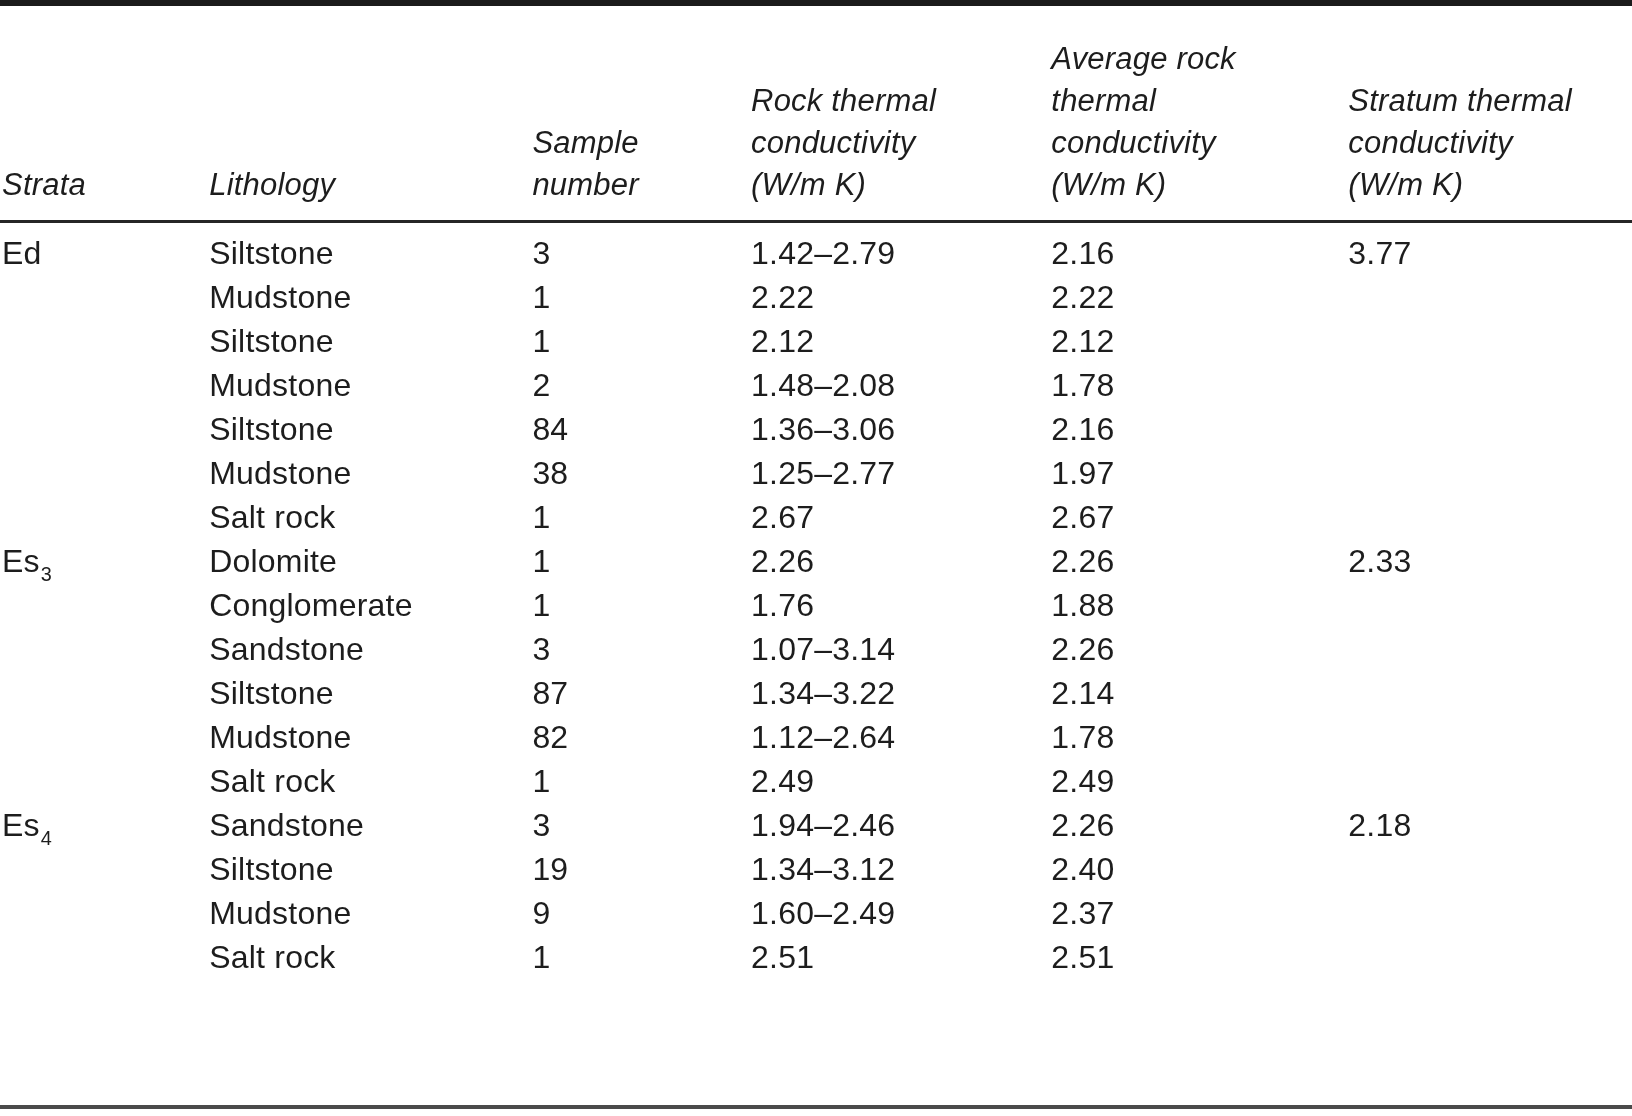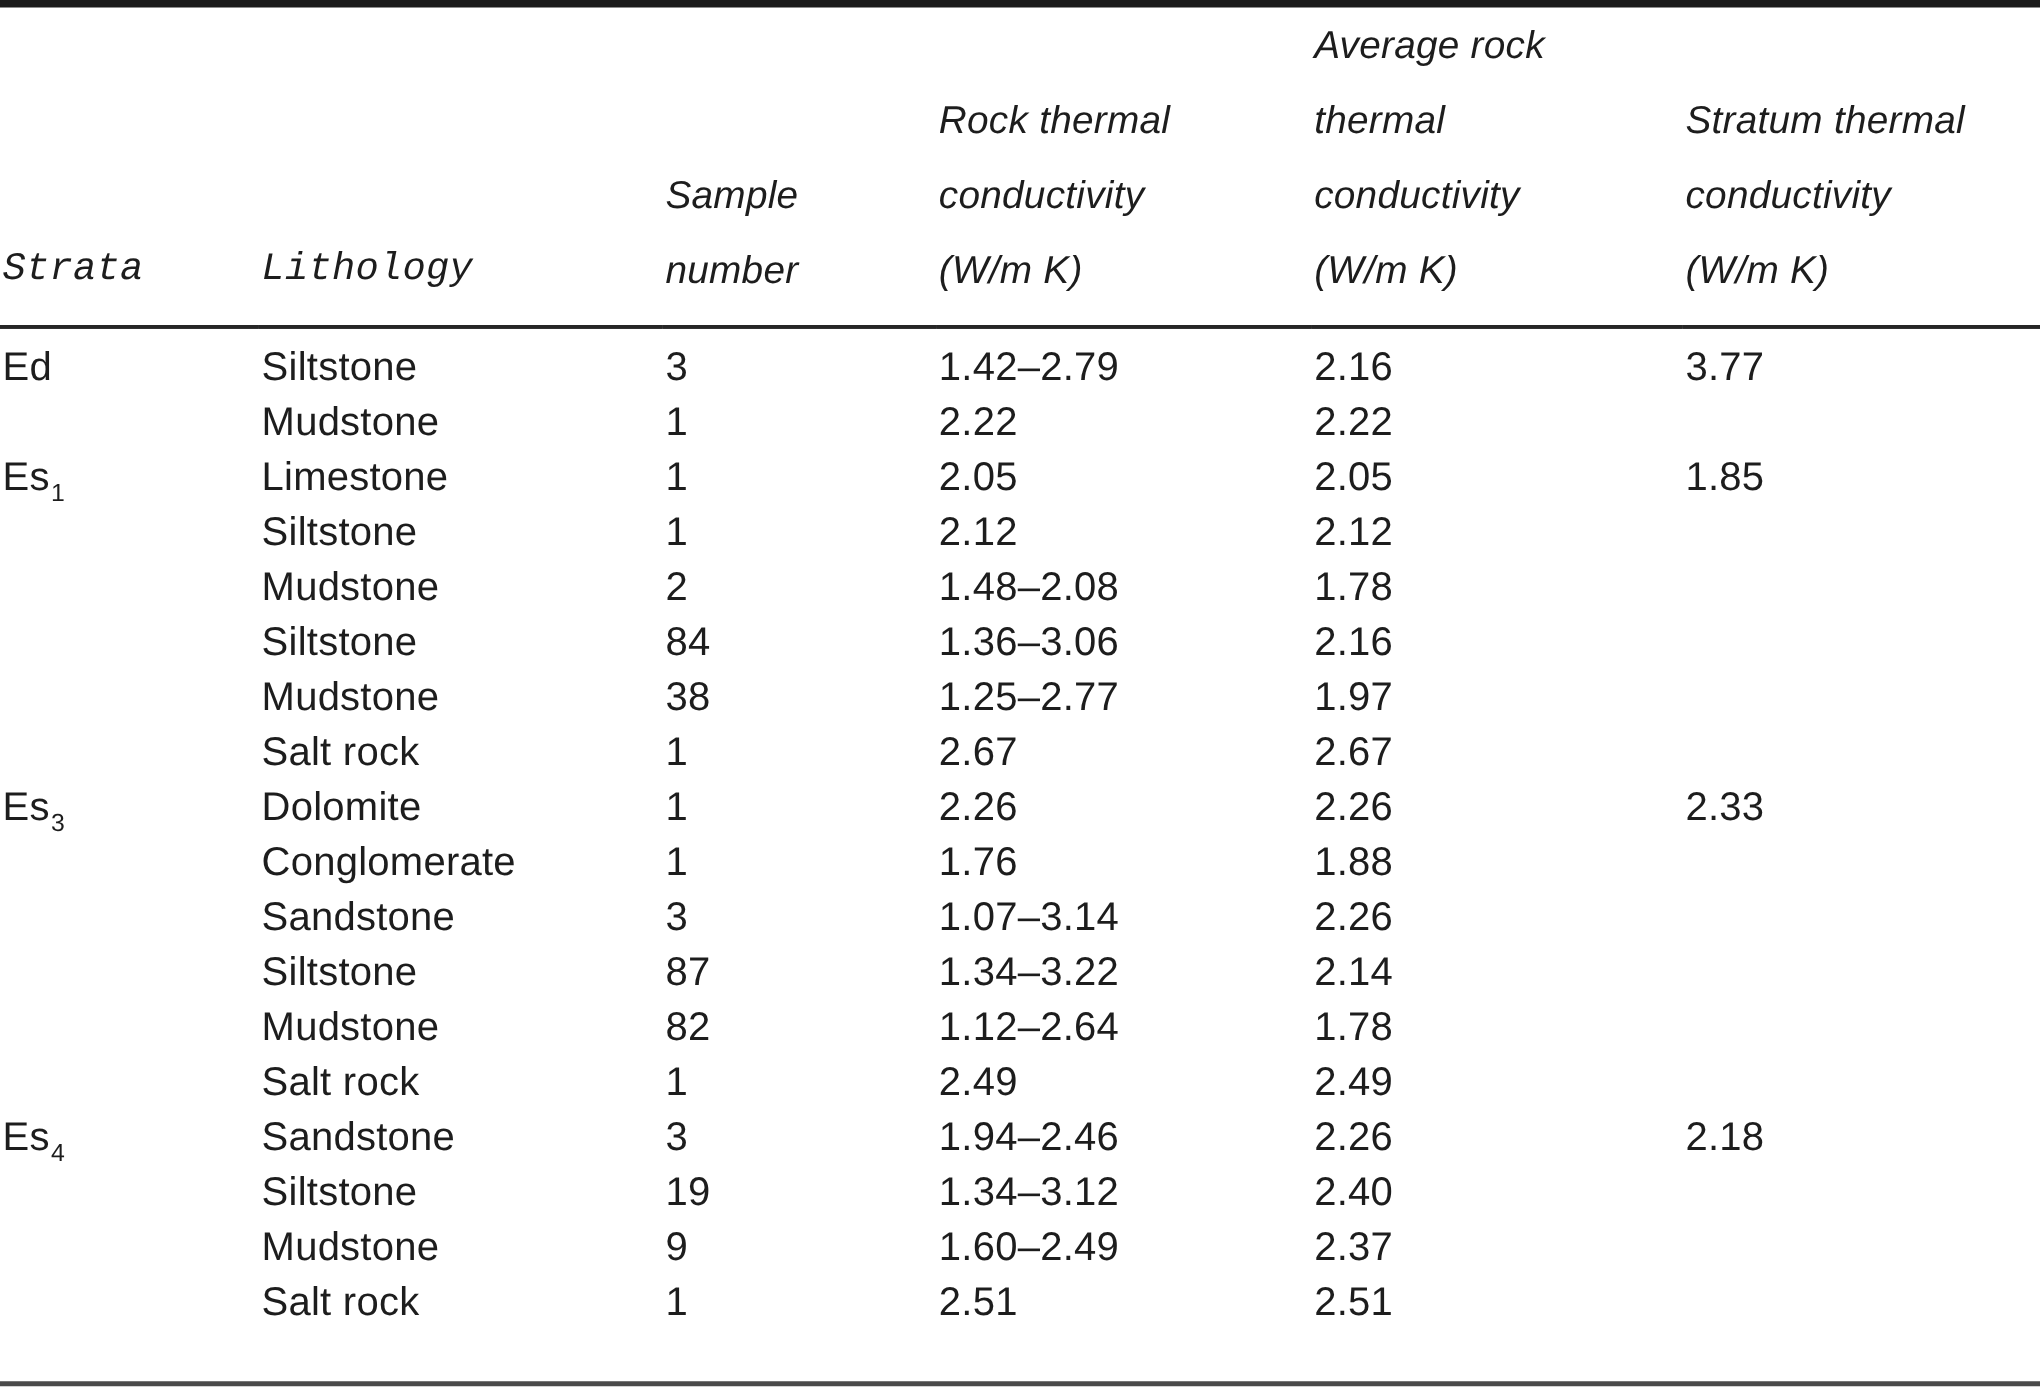--- a/index.html
+++ b/index.html
@@ -43,27 +43,27 @@
   col.c-rock     { width: 18.4%; }
   col.c-avg      { width: 18.2%; }
   col.c-stratum  { width: 17.5%; }
 
   thead th {
     font-style: italic;
     font-weight: normal;
     text-align: left;
     vertical-align: bottom;
     font-size: 31px;
-    line-height: 60px;
+    line-height: 42px;
     height: 200px;
     padding: 0 55px 14px 2px;
     border-bottom: 3px solid #262626;
     letter-spacing: 0.2px;
   }
-  thead th.no-trim { padding-right: 10px; font-family: Liberation Mono, monospace; }
+  thead th.no-trim { padding-right: 10px; }
 
   tbody td {
     font-size: 32px;
     line-height: 44px;
     height: 44px;
     padding: 0 6px 0 2px;
     white-space: nowrap;
     overflow: visible;
     letter-spacing: 0.2px;
   }
@@ -112,28 +112,20 @@
         </tr>
         <tr>
           <td></td>
           <td>Mudstone</td>
           <td>1</td>
           <td>2.22</td>
           <td>2.22</td>
           <td></td>
         </tr>
         <tr>
-          <td>Es<sub class="strata-sub">1</sub></td>
-          <td>Limestone</td>
-          <td>1</td>
-          <td>2.05</td>
-          <td>2.05</td>
-          <td>1.85</td>
-        </tr>
-        <tr>
           <td></td>
           <td>Siltstone</td>
           <td>1</td>
           <td>2.12</td>
           <td>2.12</td>
           <td></td>
         </tr>
         <tr>
           <td></td>
           <td>Mudstone</td>

